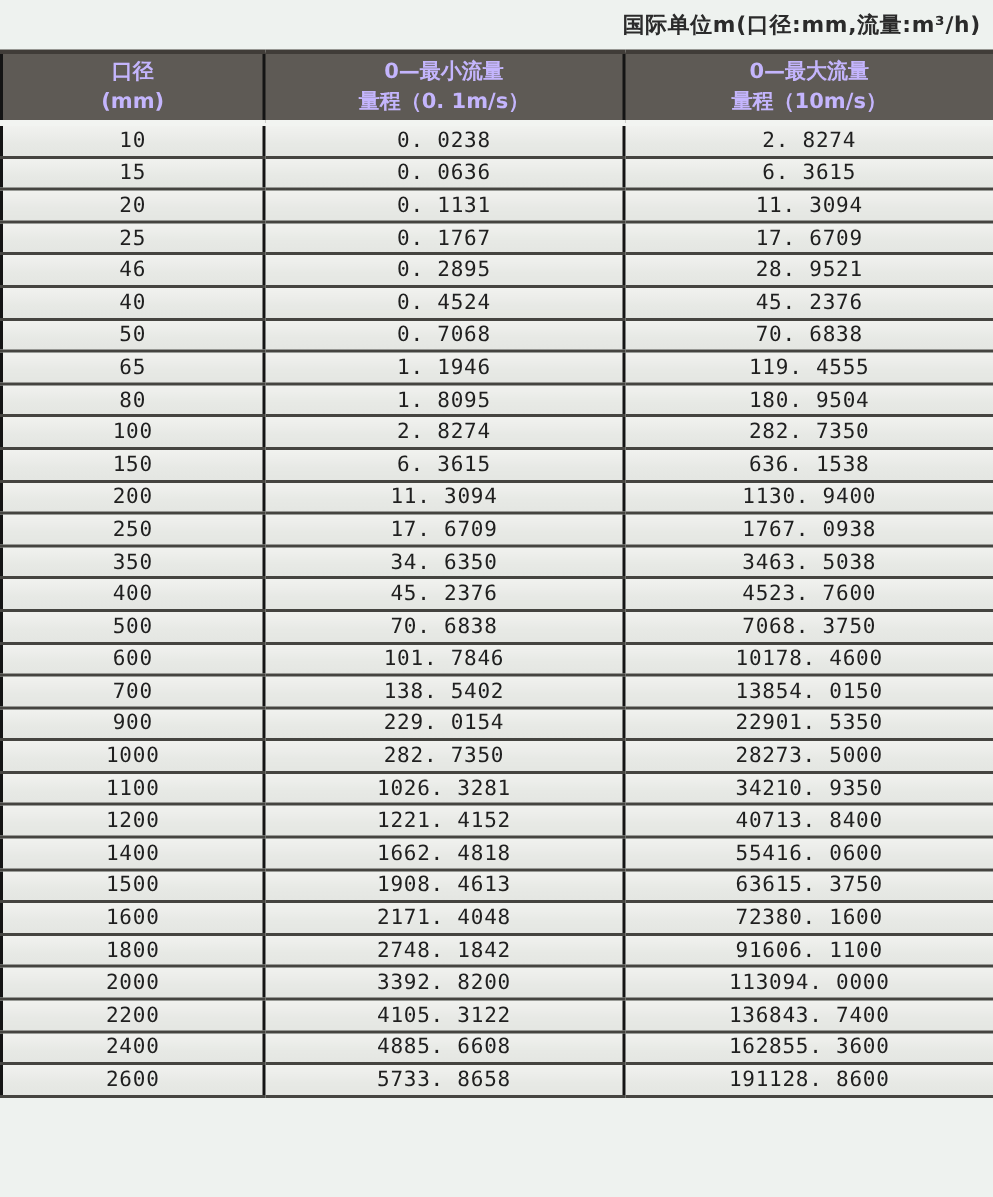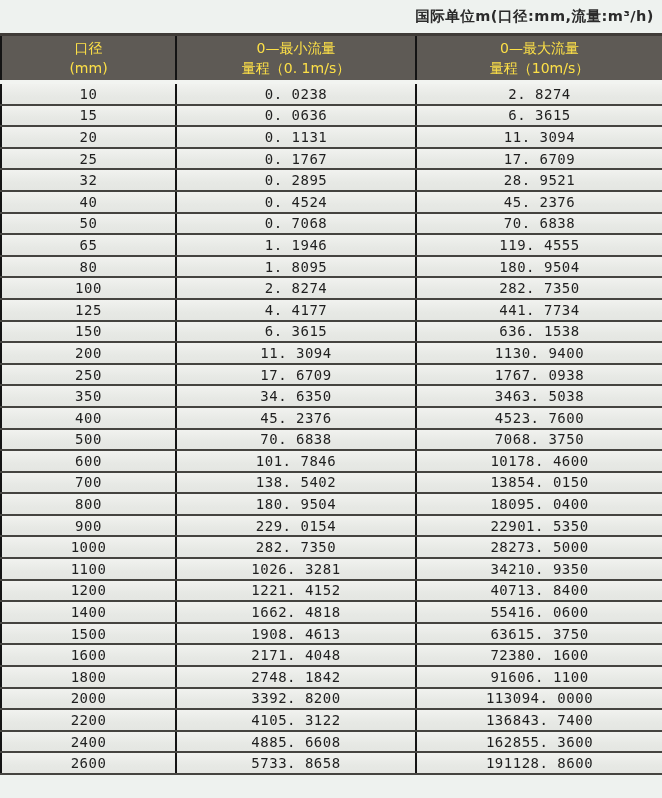--- a/index.html
+++ b/index.html
@@ -37,22 +37,22 @@
     table-layout: fixed;
     border-left: 2px solid #141414;
     border-right: 2px solid #141414;
     border-bottom: 2px solid #2a2a28;
   }
   col.c1 { width: 175px; }
   col.c2 { width: 240px; }
   col.c3 { width: 247px; }
   thead th {
     background: #5e5a55;
-    color: #fde047;
-    font-weight: normal;
+    color: #c4b5fd;
+    font-weight: bold;
     font-size: 14px;
     text-align: center;
     vertical-align: middle;
     height: 44px;
     padding: 0;
     border-top: 3px solid #403c38;
     border-bottom: 4px solid #f2f4f1;
     line-height: 1.45;
   }
   thead th + th,
@@ -125,21 +125,21 @@
     <td>11. 3094</td>
   </tr>
 
   <tr>
     <td>25</td>
     <td>0. 1767</td>
     <td>17. 6709</td>
   </tr>
 
   <tr>
-    <td>32</td>
+    <td>46</td>
     <td>0. 2895</td>
     <td>28. 9521</td>
   </tr>
 
   <tr>
     <td>40</td>
     <td>0. 4524</td>
     <td>45. 2376</td>
   </tr>
 
@@ -160,25 +160,20 @@
     <td>1. 8095</td>
     <td>180. 9504</td>
   </tr>
 
   <tr>
     <td>100</td>
     <td>2. 8274</td>
     <td>282. 7350</td>
   </tr>
 
-  <tr>
-    <td>125</td>
-    <td>4. 4177</td>
-    <td>441. 7734</td>
-  </tr>
 
   <tr>
     <td>150</td>
     <td>6. 3615</td>
     <td>636. 1538</td>
   </tr>
 
   <tr>
     <td>200</td>
     <td>11. 3094</td>
@@ -215,25 +210,20 @@
     <td>101. 7846</td>
     <td>10178. 4600</td>
   </tr>
 
   <tr>
     <td>700</td>
     <td>138. 5402</td>
     <td>13854. 0150</td>
   </tr>
 
-  <tr>
-    <td>800</td>
-    <td>180. 9504</td>
-    <td>18095. 0400</td>
-  </tr>
 
   <tr>
     <td>900</td>
     <td>229. 0154</td>
     <td>22901. 5350</td>
   </tr>
 
   <tr>
     <td>1000</td>
     <td>282. 7350</td>

